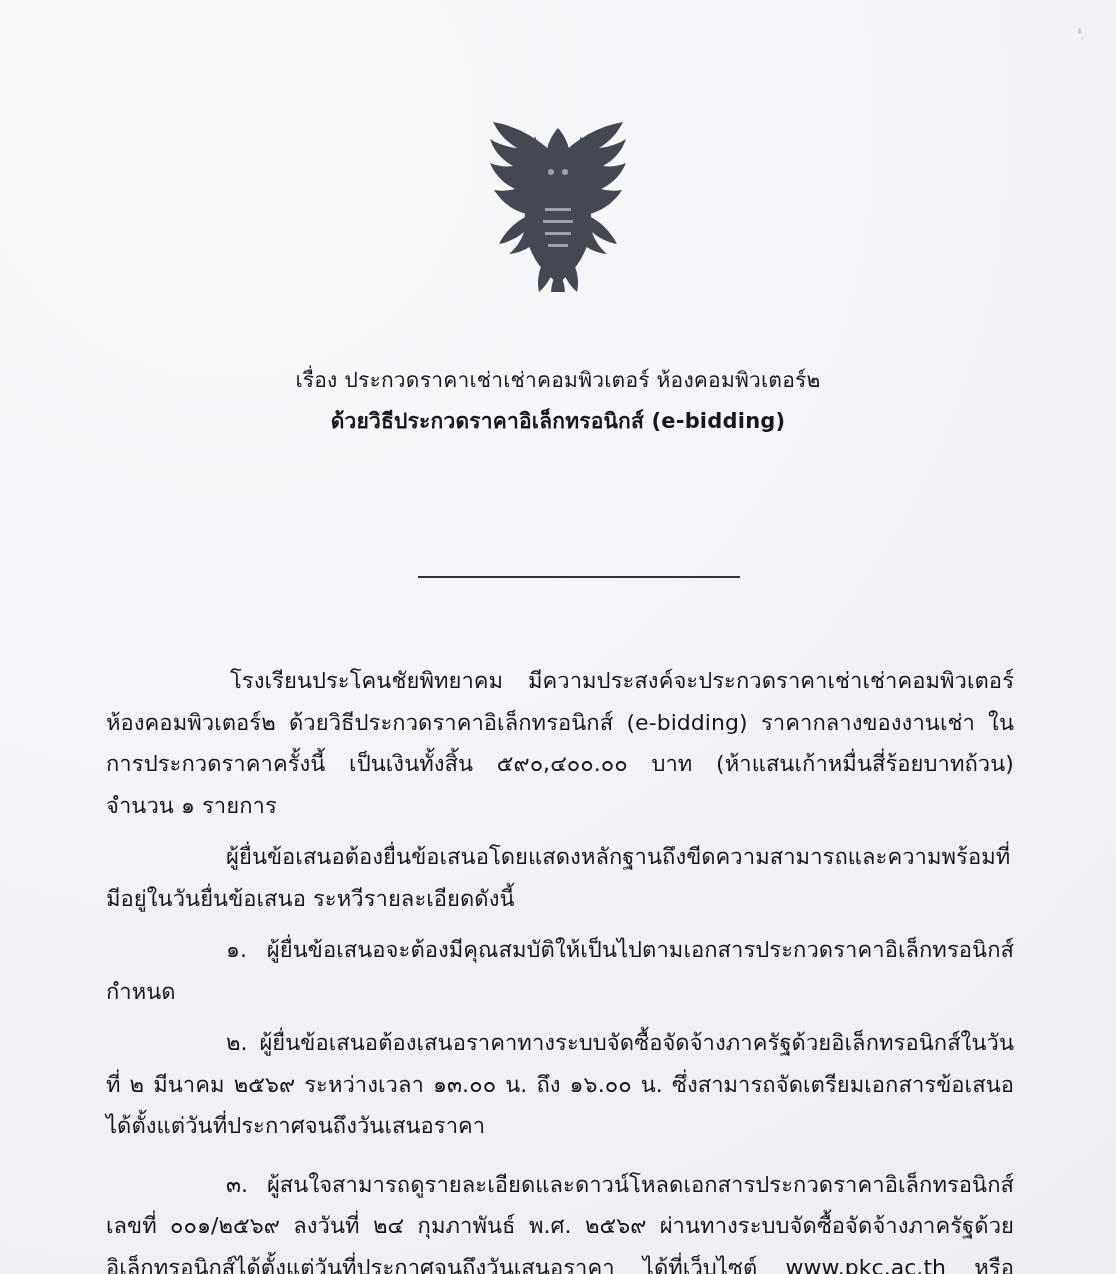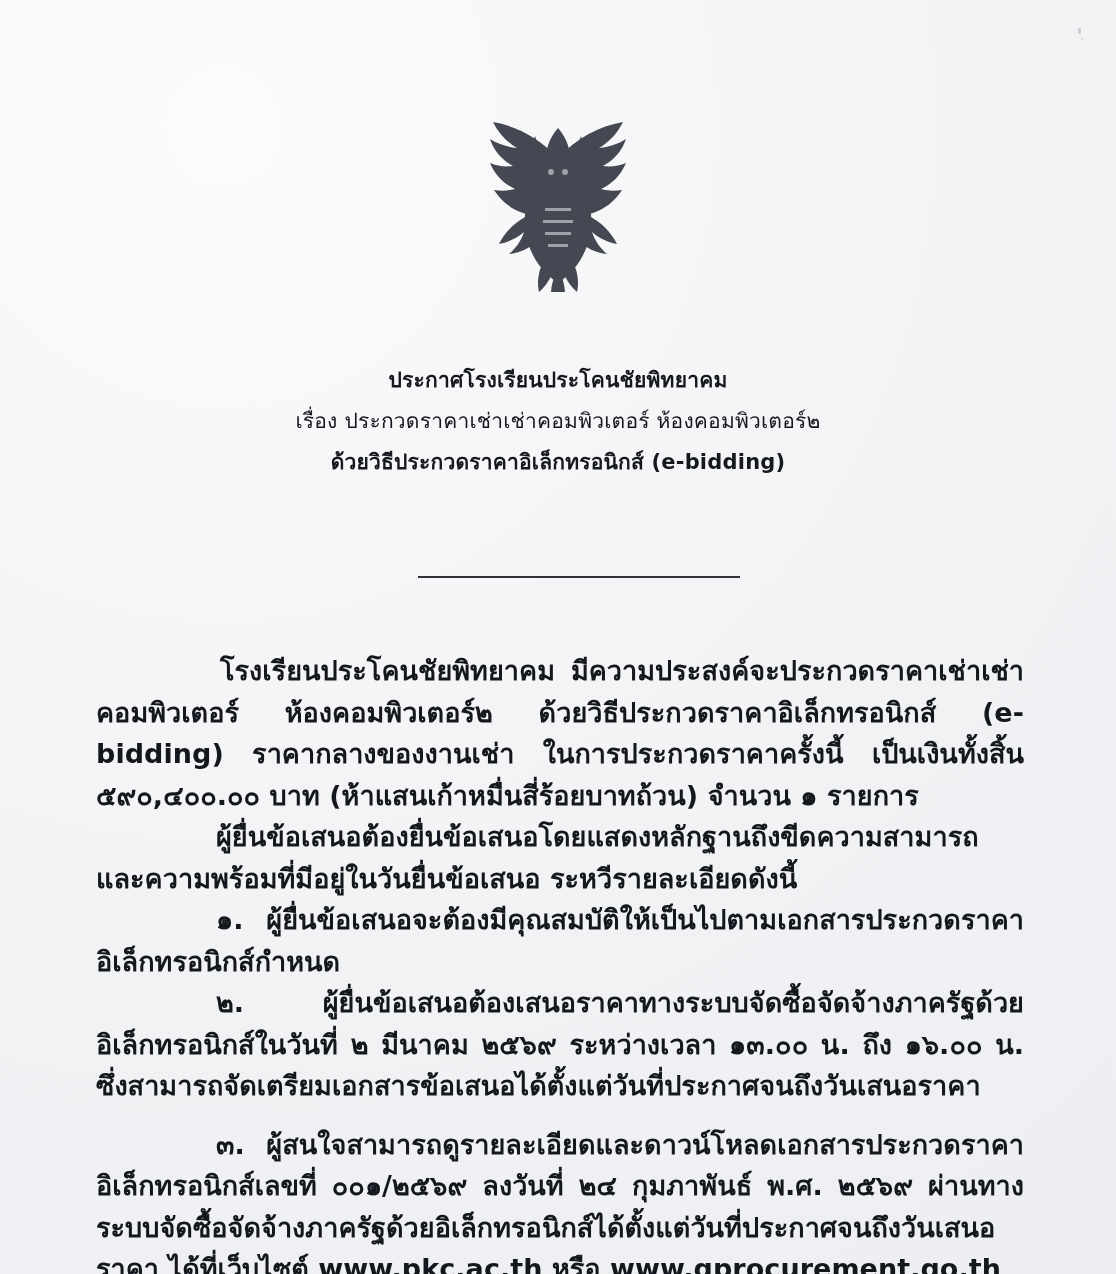--- a/index.html
+++ b/index.html
@@ -71,29 +71,28 @@
     background: #303238;
   }
 
   .body {
     position: absolute;
     left: 96px;
     top: 650px;
     width: 928px;
   }
   .body p {
-    margin: 0;
+    margin: 10px;
     font-family: "DejaVu Sans", sans-serif;
-    font-size: 27px;
+    font-size: 22px;
     line-height: 41.5px;
     color: #15171e;
     text-align: justify;
     text-justify: inter-word;
     letter-spacing: .05px;
-    font-weight: bold;
   }
   .body p.indent { text-indent: 124px; }
   .body p.indent-sm { text-indent: 120px; }
   .body p.gap { margin-top: 17px; }
 </style>
 </head>
 <body>
 
 <div class="page">
 
@@ -127,21 +126,20 @@
         <circle cx="100" cy="60" r="3"></circle>
         <path d="M80 96 h26 v3 h-26 z"></path>
         <path d="M78 108 h30 v3 h-30 z"></path>
         <path d="M80 120 h26 v3 h-26 z"></path>
         <path d="M83 132 h20 v3 h-20 z"></path>
       </g>
     </svg>
   </div>
 
   <div class="heading">
-    <div class="line1">ประกาศโรงเรียนประโคนชัยพิทยาคม</div>
     <div class="line2">เรื่อง ประกวดราคาเช่าเช่าคอมพิวเตอร์ ห้องคอมพิวเตอร์๒</div>
     <div class="line3">ด้วยวิธีประกวดราคาอิเล็กทรอนิกส์ (e-bidding)</div>
   </div>
 
   <div class="rule"></div>
 
   <div class="body">
     <p class="indent">โรงเรียนประโคนชัยพิทยาคม มีความประสงค์จะประกวดราคาเช่าเช่าคอมพิวเตอร์ ห้องคอมพิวเตอร์๒ ด้วยวิธีประกวดราคาอิเล็กทรอนิกส์ (e-bidding) ราคากลางของงานเช่า ในการประกวดราคาครั้งนี้ เป็นเงินทั้งสิ้น ๕๙๐,๔๐๐.๐๐  บาท (ห้าแสนเก้าหมื่นสี่ร้อยบาทถ้วน)  จำนวน ๑ รายการ</p>
     <p class="indent-sm">ผู้ยื่นข้อเสนอต้องยื่นข้อเสนอโดยแสดงหลักฐานถึงขีดความสามารถและความพร้อมที่มีอยู่ในวันยื่นข้อเสนอ ระหวีรายละเอียดดังนี้</p>
     <p class="indent-sm">๑. ผู้ยื่นข้อเสนอจะต้องมีคุณสมบัติให้เป็นไปตามเอกสารประกวดราคาอิเล็กทรอนิกส์กำหนด</p>

